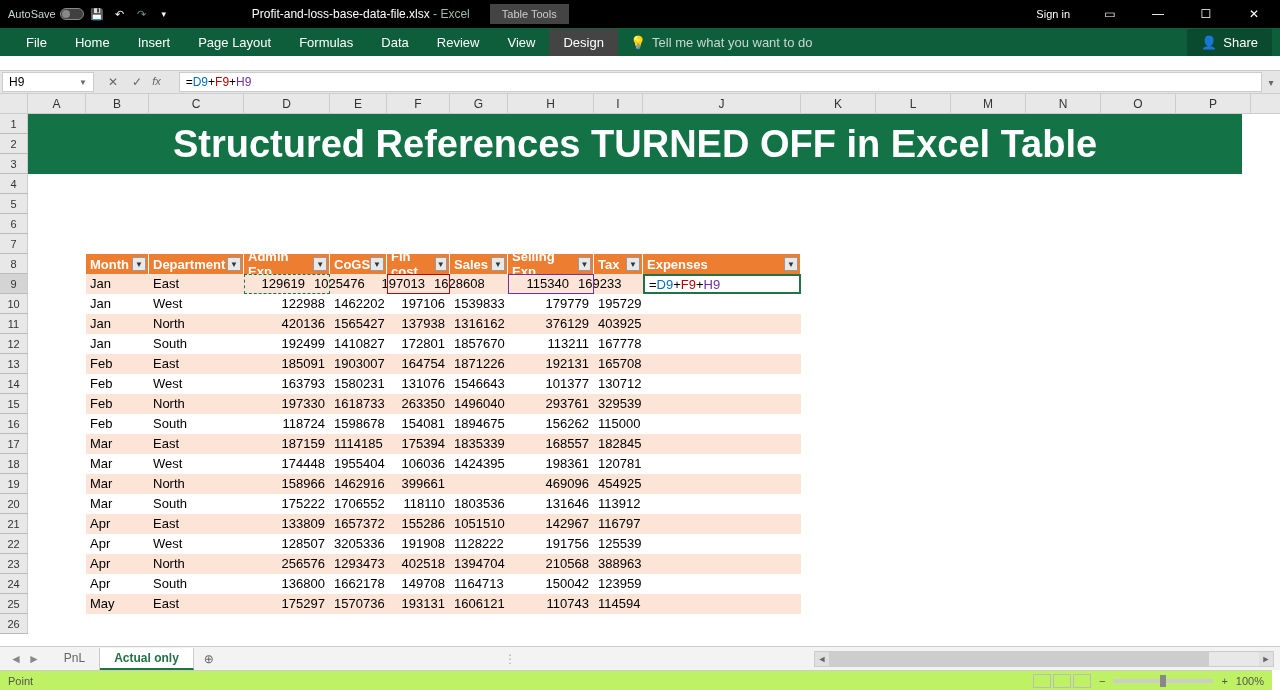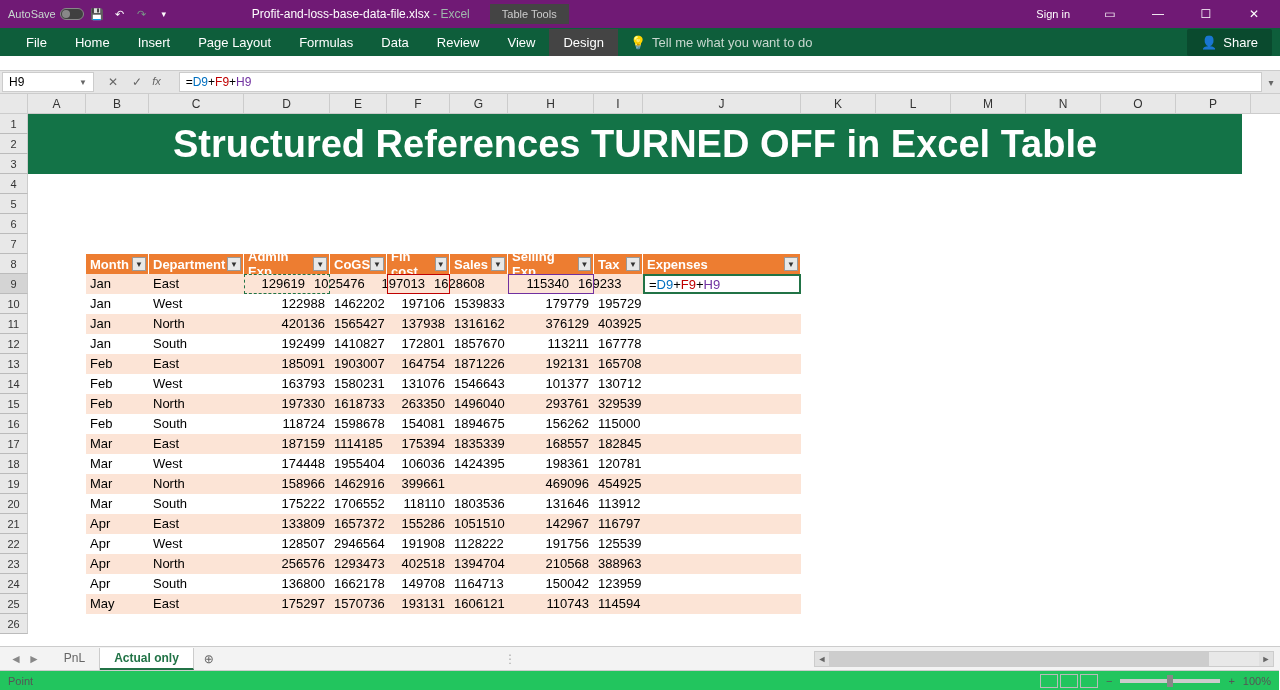--- a/index.html
+++ b/index.html
@@ -1,18 +1,18 @@
 <!DOCTYPE html>
 <html><head>
 <meta charset="utf-8">
 <style>
 * { margin: 0; padding: 0; box-sizing: border-box; font-family: 'Segoe UI', Arial, sans-serif; }
 body { background: #fff; overflow: hidden; width: 1280px; height: 690px; position: relative; }
 
-.title-bar { background: #701a75; height: 28px; display: flex; align-items: center; color: #c8d8cf; font-size: 11px; }
+.title-bar { background: #000000; height: 28px; display: flex; align-items: center; color: #c8d8cf; font-size: 11px; }
 .title-left { display: flex; align-items: center; gap: 6px; padding-left: 8px; }
 .autosave { display: flex; align-items: center; gap: 4px; }
 .toggle { width: 24px; height: 12px; border: 1px solid #888; border-radius: 6px; position: relative; background: #404040; }
 .toggle::after { content: ''; position: absolute; width: 8px; height: 8px; background: #888; border-radius: 50%; left: 1px; top: 1px; }
 .qat-icon { width: 16px; height: 16px; display: flex; align-items: center; justify-content: center; cursor: pointer; color: #fff; }
 .filename { margin-left: 80px; color: #fff; font-size: 12px; }
 .filename .dim { color: #9fb8ab; }
 .tab-tools { background: #444; color: #ccc; padding: 4px 12px; font-size: 11px; margin-left: 20px; }
 .title-right { margin-left: auto; display: flex; align-items: center; gap: 4px; padding-right: 4px; }
 .wbtn { width: 44px; height: 28px; display: flex; align-items: center; justify-content: center; cursor: pointer; color: #fff; font-size: 12px; }
@@ -68,21 +68,21 @@
 
 .sheet-tabs { position: absolute; bottom: 20px; left: 0; right: 0; height: 24px; background: #f3f3f3; border-top: 1px solid #ccc; display: flex; align-items: center; font-size: 12px; }
 .st-nav { padding: 0 10px; color: #888; display: flex; gap: 6px; }
 .st-tab { padding: 3px 14px; border-right: 1px solid #ccc; cursor: pointer; color: #666; }
 .st-tab.active { background: #fff; color: #217346; font-weight: bold; border-bottom: 2px solid #217346; }
 .st-add { padding: 0 10px; color: #666; cursor: pointer; }
 .st-scroll { margin-left: auto; width: 460px; height: 16px; background: #e8e8e8; border: 1px solid #ccc; position: relative; margin-right: 6px; }
 .st-scroll .thumb { position: absolute; left: 14px; width: 380px; height: 100%; background: #cdcdcd; }
 .st-scroll .ar { position: absolute; width: 14px; height: 100%; background: #e0e0e0; text-align: center; font-size: 9px; line-height: 14px; color: #666; }
 
-.status-bar { position: absolute; bottom: 0; left: 0; right: 1px; height: 20px; background: #22c55e; border-top: 1px solid #ccc; display: flex; align-items: center; font-size: 11px; color: #555; padding: 0 8px; }
+.status-bar { position: absolute; bottom: 0; left: 0; right: 8px; height: 20px; background: #bef264; border-top: 1px solid #ccc; display: flex; align-items: center; font-size: 11px; color: #555; padding: 0 8px; }
 .status-right { margin-left: auto; display: flex; align-items: center; gap: 8px; }
 .view-btns { display: flex; gap: 2px; }
 .view-btn { width: 18px; height: 14px; border: 1px solid #bbb; cursor: pointer; }
 .zoom-slider { width: 100px; height: 4px; background: #ccc; position: relative; }
 .zoom-slider::after { content: ''; position: absolute; width: 6px; height: 12px; background: #888; left: 47px; top: -4px; }
 </style>
 </head>
 <body>
 
 <div class="title-bar">
@@ -374,21 +374,21 @@
         <div class="dc num" style="width: 63px;">155286</div>
         <div class="dc num" style="width: 58px;">1051510</div>
         <div class="dc num" style="width: 86px;">142967</div>
         <div class="dc num" style="width: 49px;">116797</div>
         <div class="dc" style="width: 158px;"></div>
       </div>
       <div class="data-row even" style="left: 58px; top: 420px;">
         <div class="dc" style="width: 63px;">Apr</div>
         <div class="dc" style="width: 95px;">West</div>
         <div class="dc num" style="width: 86px;">128507</div>
-        <div class="dc num" style="width: 57px;">2946564</div>
+        <div class="dc num" style="width: 57px;">3205336</div>
         <div class="dc num" style="width: 63px;">191908</div>
         <div class="dc num" style="width: 58px;">1128222</div>
         <div class="dc num" style="width: 86px;">191756</div>
         <div class="dc num" style="width: 49px;">125539</div>
         <div class="dc" style="width: 158px;"></div>
       </div>
       <div class="data-row odd" style="left: 58px; top: 440px;">
         <div class="dc" style="width: 63px;">Apr</div>
         <div class="dc" style="width: 95px;">North</div>
         <div class="dc num" style="width: 86px;">256576</div>

